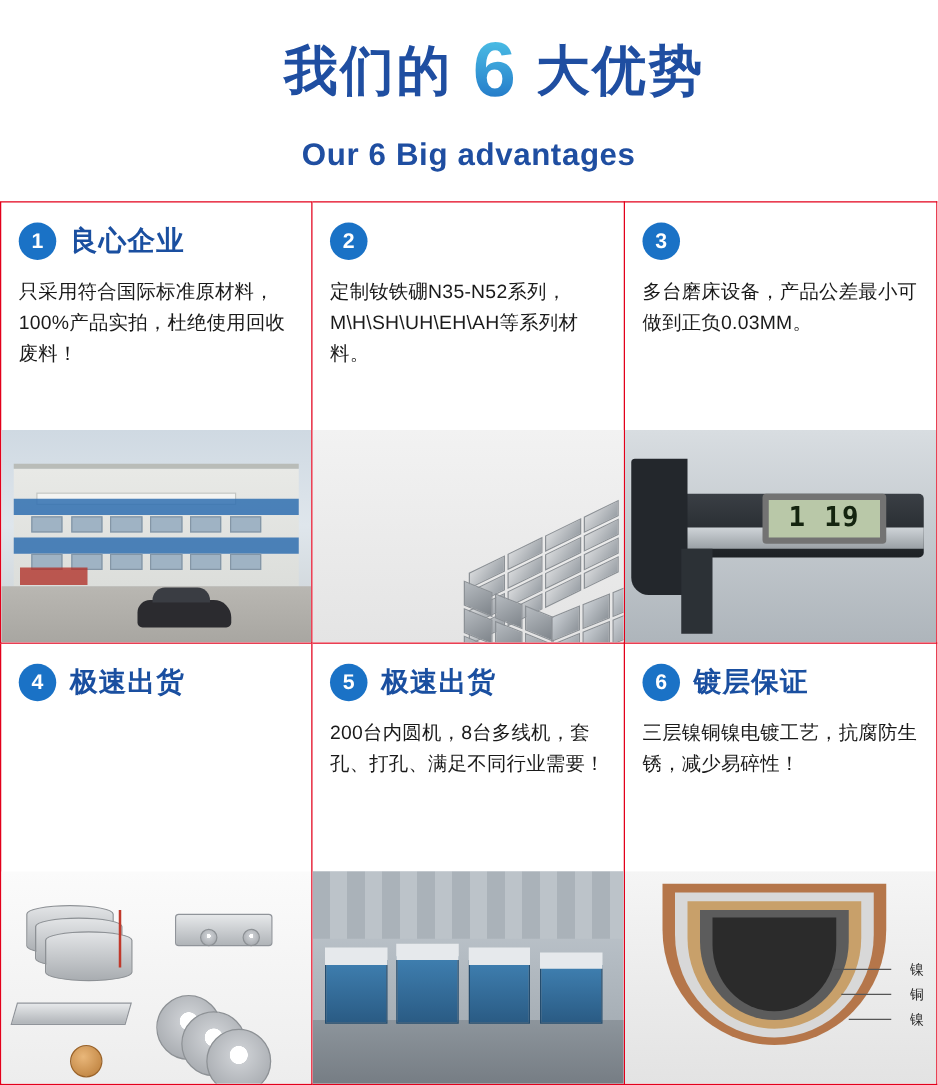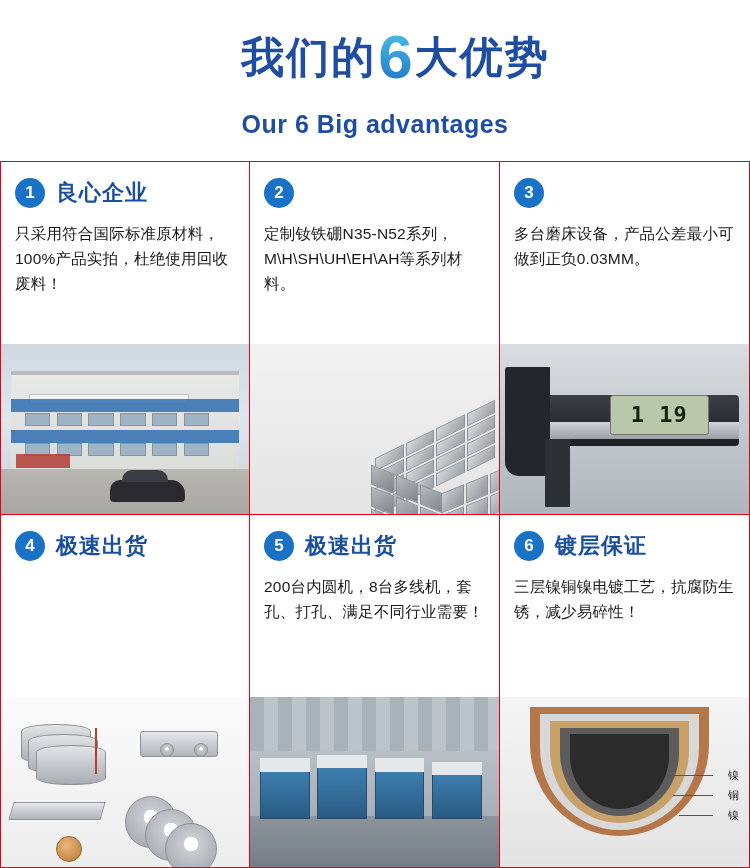--- a/index.html
+++ b/index.html
@@ -8,20 +8,21 @@
     font-family: "Liberation Sans", "DejaVu Sans", sans-serif;
     background: #ffffff;
     overflow: hidden;
   }
   .page { position: relative; width: 750px; height: 868px; background: #fff; }
 
   
   .header { width: 100%; padding-top: 26px; text-align: center; }
   .title-line {
     display: flex; align-items: center; justify-content: center;
+    gap: 14px;
     line-height: 1;
     padding-left: 41px;
   }
   .title-zh {
     font-size: 43px; font-weight: bold; color: #1f4ea1;
     letter-spacing: 2px;
   }
   .title-num {
     font-size: 62px; font-weight: bold;
     background: linear-gradient(180deg, #4fc5e8 0%, #1d6fc4 100%);
@@ -106,21 +107,21 @@
   .cube-left { width: 72px; height: 86px; transform: skewY(22deg); left: -4px; top: 50px; grid-template-columns: repeat(3,1fr); grid-template-rows: repeat(4,1fr); }
   .cube-right { width: 72px; height: 86px; transform: skewY(-22deg); left: 66px; top: 50px; grid-template-columns: repeat(3,1fr); grid-template-rows: repeat(4,1fr); }
   .blk { background: linear-gradient(135deg,#d6d8da,#9aa0a6); border: 1px solid #8c9196; }
   .cube-left .blk { background: linear-gradient(135deg,#b6bbc0,#7e848a); }
   .cube-right .blk { background: linear-gradient(135deg,#c9ced3,#8e949a); }
 
   
   .cal-bg { position:absolute; inset:0; background: linear-gradient(180deg,#d8dde1 0%,#aeb5bb 100%); }
   .cal-body { position:absolute; left:4%; top:30%; width:92%; height:30%; background: linear-gradient(180deg,#3a3f45,#1d2125); border-radius:4px; }
   .cal-scale { position:absolute; left:4%; top:46%; width:92%; height:10%; background: linear-gradient(180deg,#cfd4d8,#9aa0a5); }
-  .cal-screen { position:absolute; left:44%; top:30%; width:40%; height:24%; background:#b9c8a8; border:1px solid #737373; border-radius:3px; display:flex; align-items:center; justify-content:center; }
+  .cal-screen { position:absolute; left:44%; top:30%; width:40%; height:24%; background:#b9c8a8; border:5px solid #737373; border-radius:3px; display:flex; align-items:center; justify-content:center; }
   .cal-read { font-family:"DejaVu Sans Mono","Liberation Mono",monospace; font-size:22px; font-weight:bold; color:#14240f; letter-spacing:1px; }
   .cal-jaw { position:absolute; left:2%; top:14%; width:18%; height:64%; background:#23272c; border-radius:3px 0 0 14px; }
   .cal-jaw2 { position:absolute; left:18%; top:56%; width:10%; height:40%; background:#2c3136; }
 
   
   .m-bg { position:absolute; inset:0; background: linear-gradient(180deg,#fbfbfb,#ededed); }
   .disc { position:absolute; background: linear-gradient(180deg,#e2e4e6,#a9adb1); border:1px solid #8d9195; border-radius:50% / 18%; }
   .bar { position:absolute; background: linear-gradient(180deg,#e6e8ea,#b0b4b8); border:1px solid #90949a; }
   .ring { position:absolute; border-radius:50%; background: radial-gradient(circle at 50% 40%, #fff 0 18%, #c9ccd0 19%, #9da1a6 100%); border:1px solid #8d9195; }
   .coin { position:absolute; width:26px; height:26px; border-radius:50%; background: radial-gradient(circle at 40% 35%, #e9b77a, #b87a36); border:1px solid #9a6329; }

